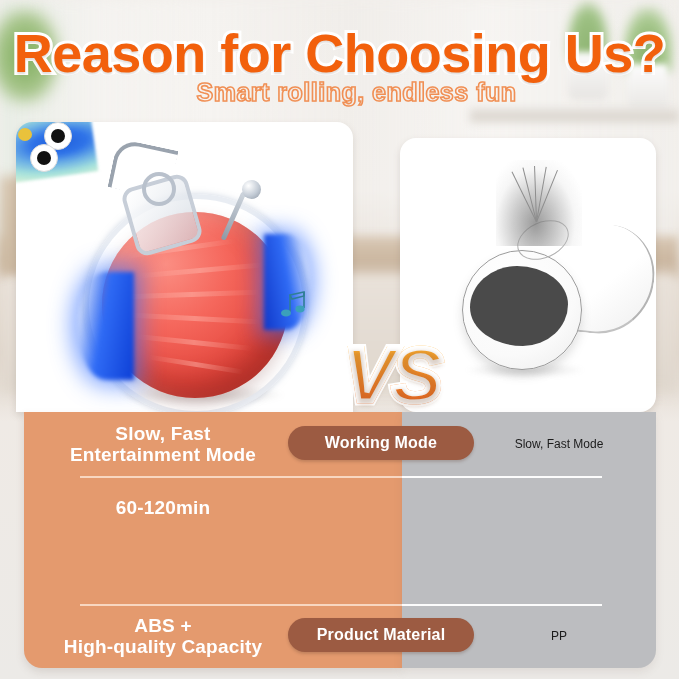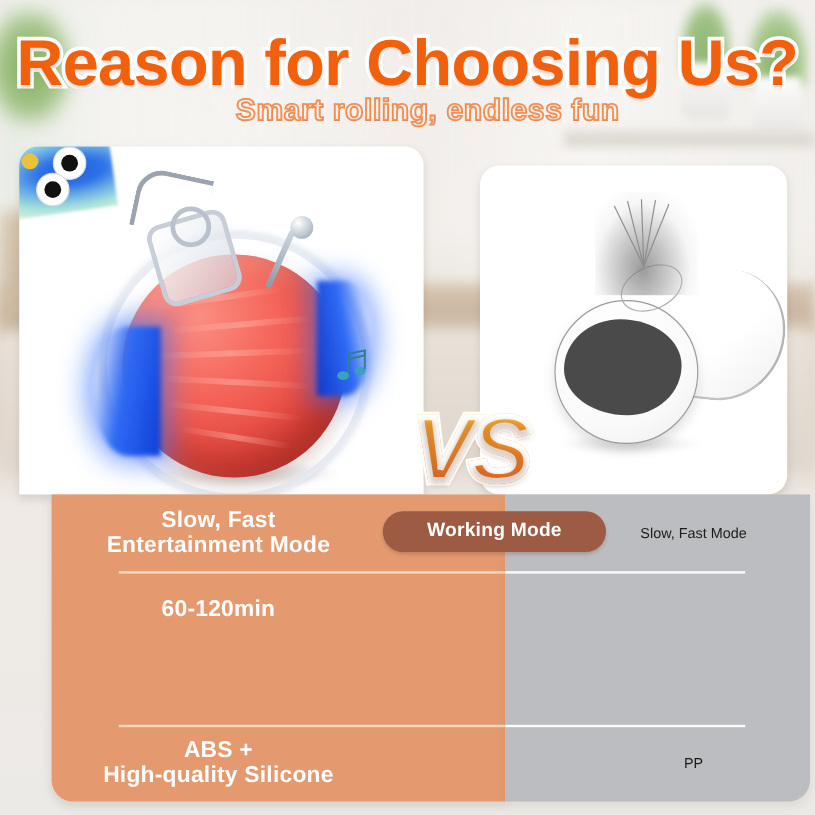--- a/index.html
+++ b/index.html
@@ -348,21 +348,21 @@
     width: 118px; height: 16px;
     border-radius: 50%;
     background: radial-gradient(ellipse, rgba(120,120,120,.28), rgba(120,120,120,0) 72%);
     filter: blur(2px);
   }
 
   
   .table {
     position: absolute;
     left: 24px; top: 412px;
-    width: 632px; height: 256px; margin-left: 19px;
+    width: 632px; height: 256px;
   }
   .col-left {
     position: absolute;
     left: 0; top: 0;
     width: 378px; height: 256px;
     background: #e49a6e;
     border-radius: 0 0 0 18px;
     box-shadow: 0 4px 8px rgba(120,100,90,.18);
   }
   .col-right {
@@ -426,21 +426,21 @@
     justify-content: center;
     text-align: center;
     color: #1c1c1c;
     font-size: 12px;
     line-height: 1.2;
     padding: 0 6px;
     box-sizing: border-box;
   }
   .pill {
     position: absolute;
-    left: 276px; top: 14px;
+    left: 264px; top: 14px;
     width: 186px; height: 34px;
     border-radius: 18px;
     background: #9c5b42;
     color: #ffffff;
     font-size: 16px;
     font-weight: bold;
     display: flex;
     align-items: center;
     justify-content: center;
     letter-spacing: .2px;
@@ -589,21 +589,22 @@
         <div class="cell-left" style="white-space:pre-line;">60-120min</div>
       </div>
 
 
       <div class="row row-3">
         <div class="divider">
           <span class="d-l"></span>
           <span class="d-r"></span>
         </div>
         <div class="cell-left" style="white-space:pre-line;">ABS +
-High-quality Silicone</div>
+High-quality Capacity</div>
+        <div class="pill">Product Material</div>
         <div class="cell-right" style="white-space:pre-line;">PP</div>
       </div>
 
     </div>
   </div>
 
   <div class="vs-ghost">VS</div>
   <div class="vs">VS</div>
 
 </div>

